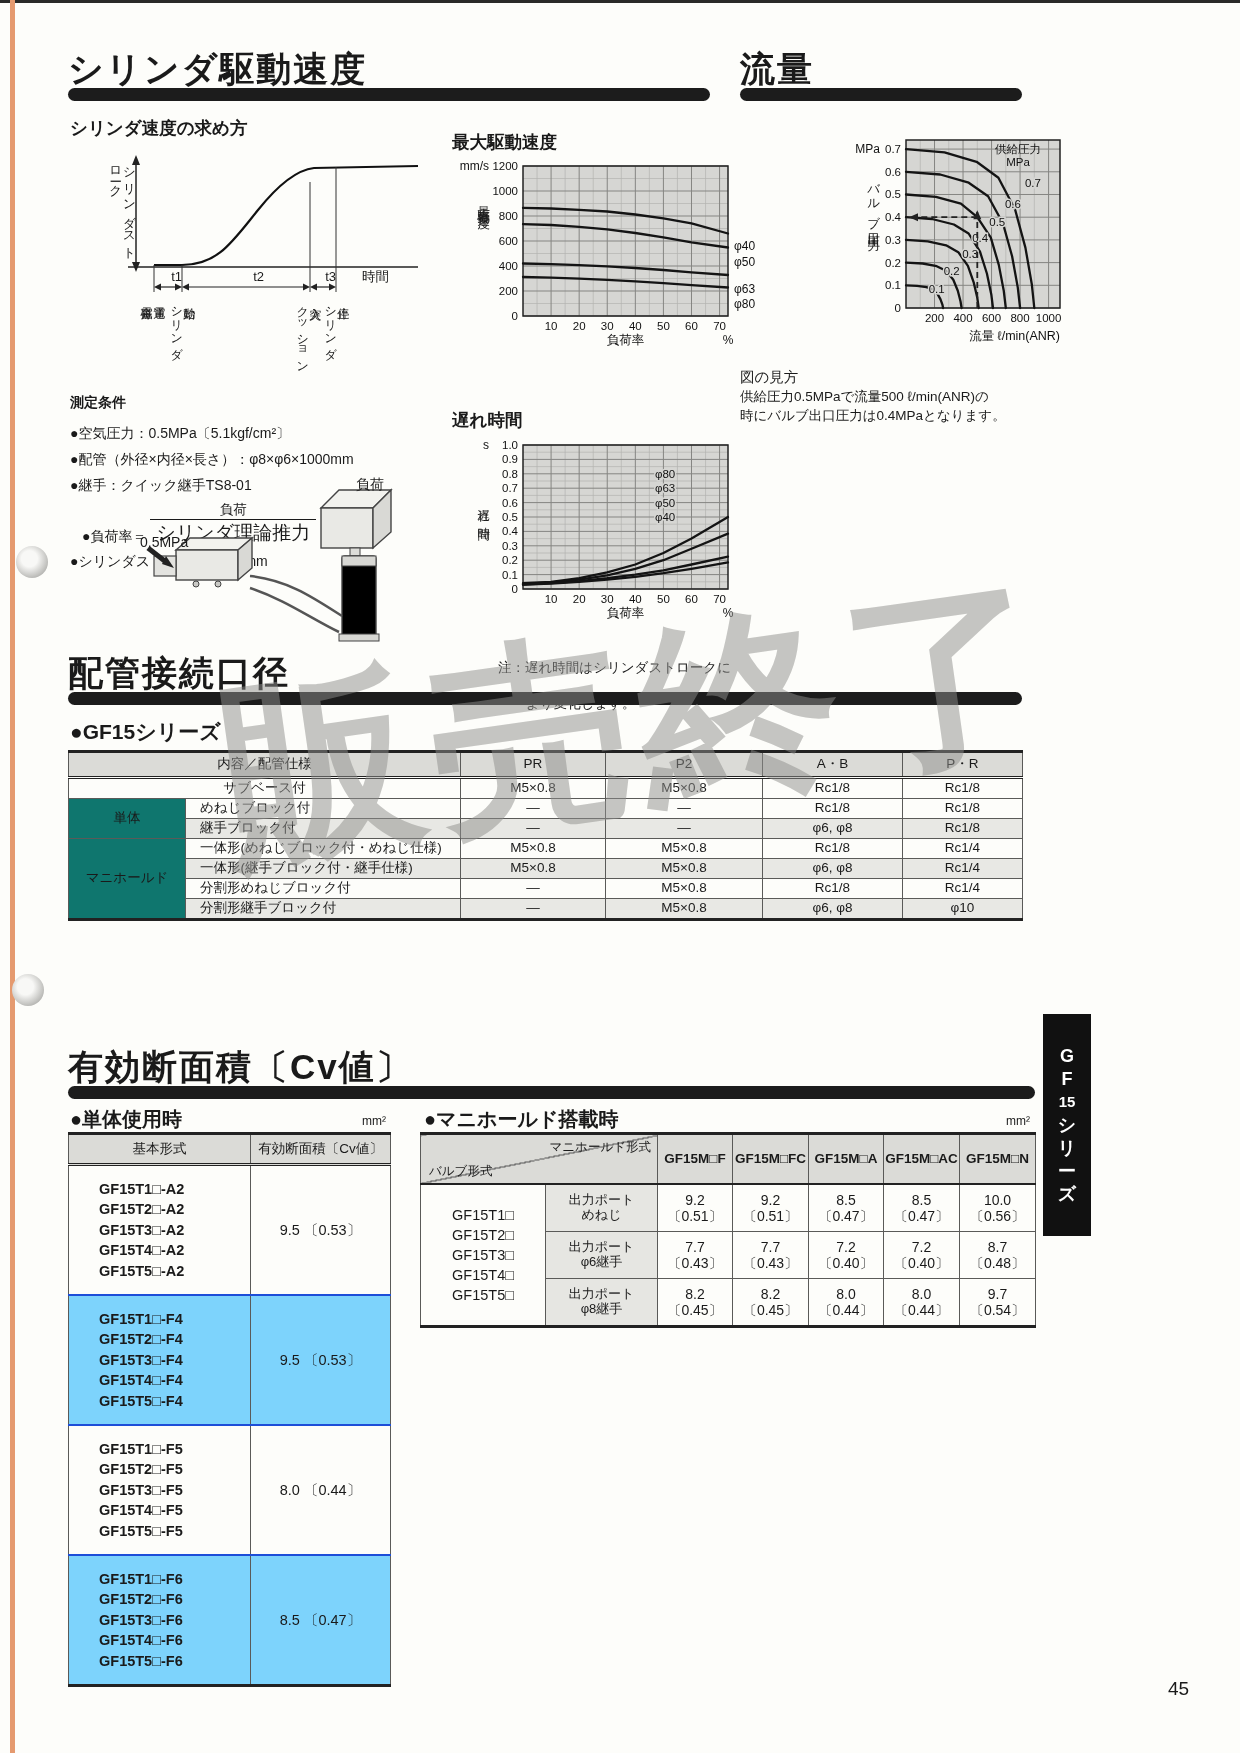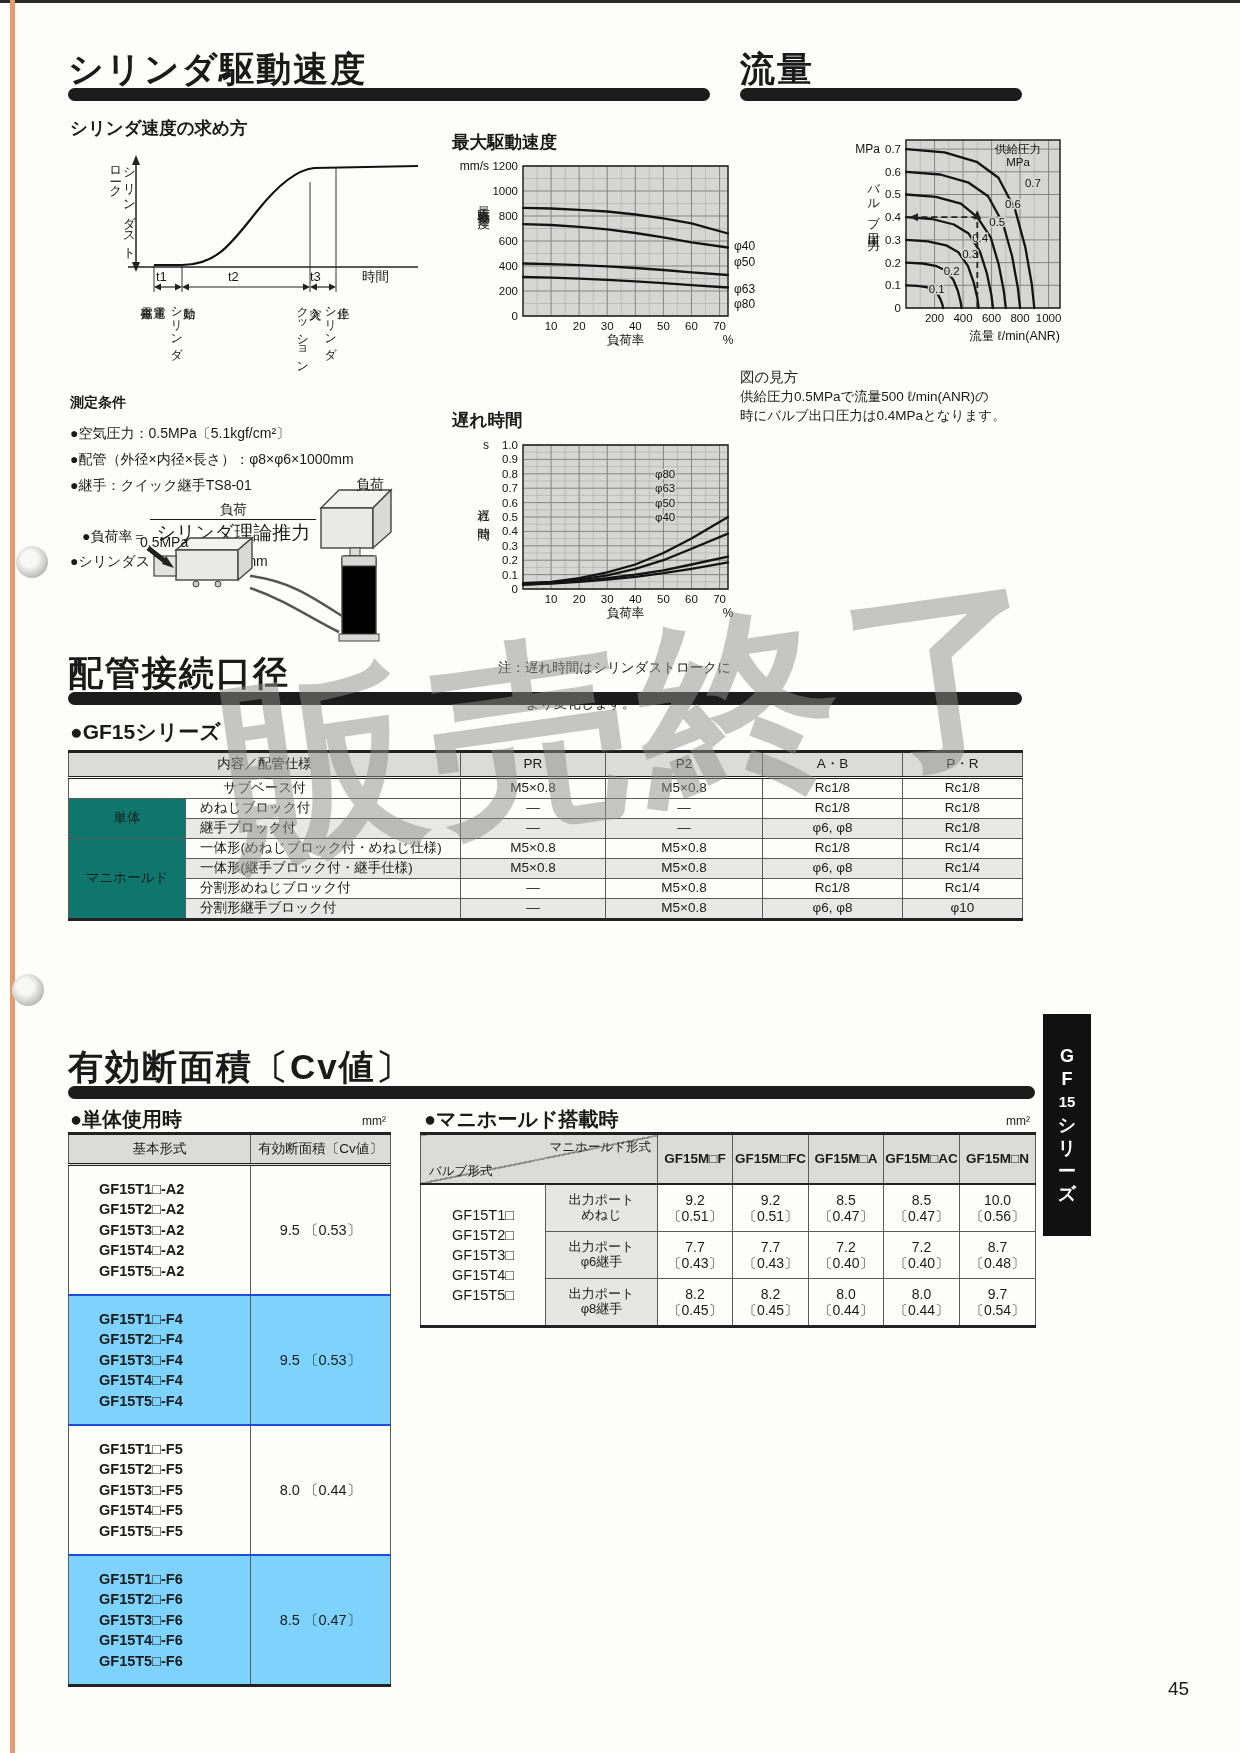--- a/index.html
+++ b/index.html
@@ -57,21 +57,21 @@
      white-space:nowrap;pointer-events:none;z-index:5}
   .side-tab{position:absolute;left:1043px;top:1014px;width:48px;height:222px;background:#111;
      display:flex;flex-direction:column;align-items:center;justify-content:center;gap:1px;color:#fff}
   .side-tab span{font-weight:bold;font-size:18px;line-height:22px}
   .edge-line{position:absolute;left:10px;top:0;width:5px;height:1753px;background:#e59a6f}
   .top-line{position:absolute;left:0;top:0;width:1240px;height:3px;background:#2a2a28}
   .hole{position:absolute;width:32px;height:32px;border-radius:50%;
      background:radial-gradient(circle at 42% 40%,#f8f8f6 30%,#c9c9c6 62%,#8f8f8c 100%)}
   .pagenum{position:absolute;left:1168px;top:1678px;font-size:19px}
   .ev-lbl{position:absolute;top:152px}
-  .t-lbl{position:absolute;top:123px;text-align:left;font-size:13px}
+  .t-lbl{position:absolute;top:123px;text-align:right;font-size:13px}
 </style>
 </head>
 <body>
 
 <div class="top-line"></div>
 <div class="edge-line"></div>
 <div class="hole" style="left:16px;top:546px"></div>
 <div class="hole" style="left:12px;top:974px"></div>
 
 <div class="abs sec-title" style="left:68px;top:46px">シリンダ駆動速度</div>

